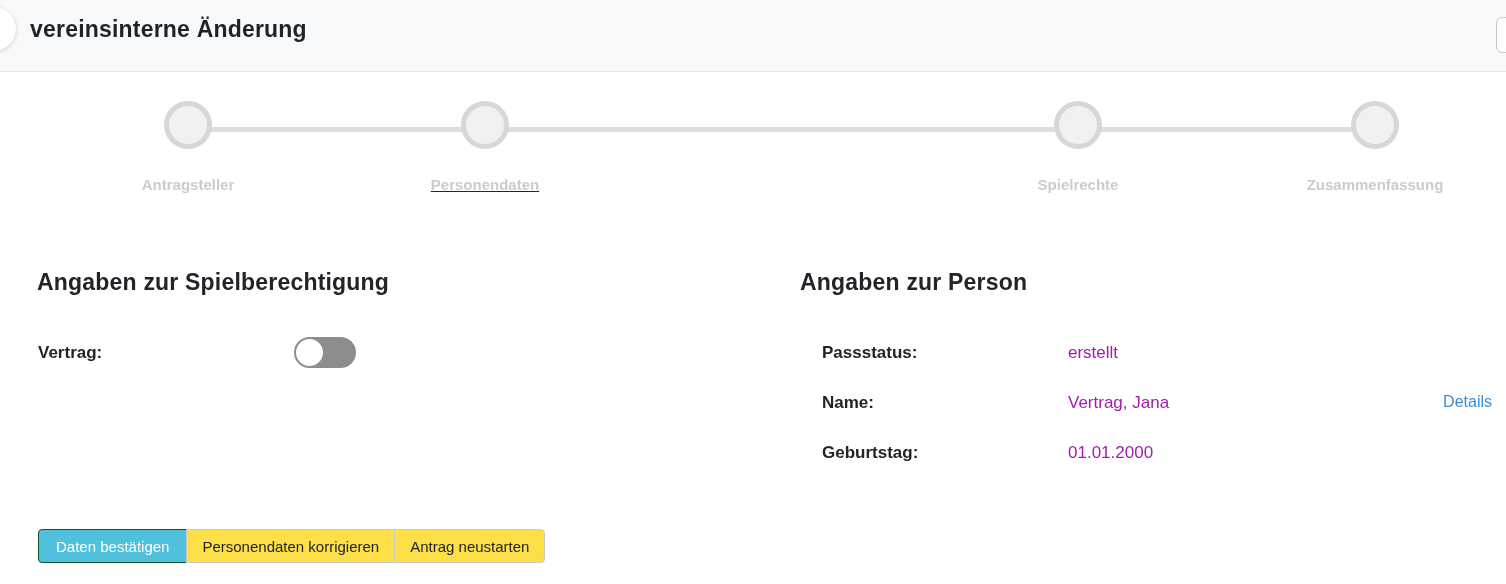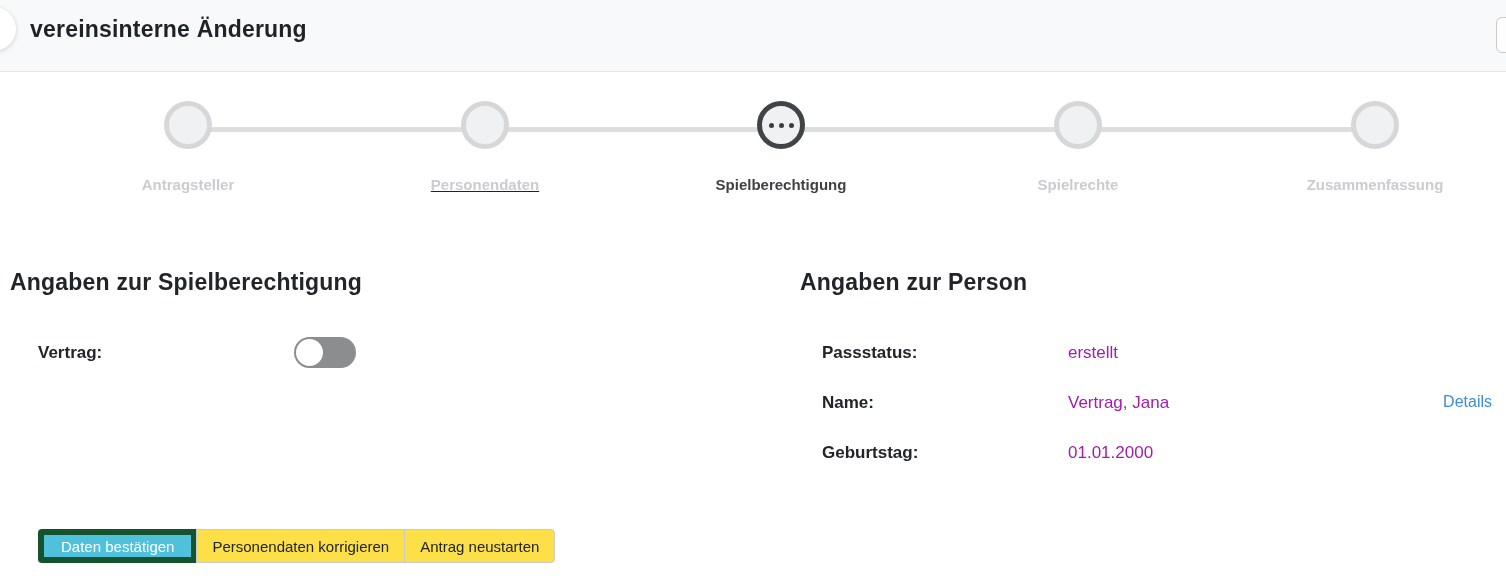--- a/index.html
+++ b/index.html
@@ -76,21 +76,21 @@
     text-align:right; white-space:nowrap;
   }
   .step.active .step-label { color:#3f4245; }
 
   
   .section-title {
     position:absolute;
     font-size:23px; font-weight:700; color:#212529;
     letter-spacing:0.2px;
   }
-  .left-title  { left:10px;  top:269px; }
+  .left-title  { left:37px;  top:269px; }
   .right-title { left:800px; top:269px; }
 
   
   .vertrag-label {
     position:absolute; left:38px; top:343px;
     font-size:17px; font-weight:700; color:#212529;
   }
   .toggle {
     position:absolute; left:294px; top:337px;
     width:62px; height:31px; border-radius:16px;
@@ -124,21 +124,21 @@
   .actions { position:absolute; left:38px; top:529px; display:flex; }
   .btn {
     height:34px; display:inline-flex; align-items:center;
     font-size:15px; line-height:1; white-space:nowrap;
     cursor:pointer; user-select:none;
     font-family:inherit;
   }
   .btn-primary {
     padding:0 17px;
     background:#4fc1dd; color:#ffffff;
-    border:6px solid #14532d;
+    border:1px solid #14532d;
     border-radius:4px 0 0 4px;
   }
   .btn-default {
     padding:0 15px;
     background:#fde047; color:#212529;
     border:1px solid #c9cbcd;
     margin-left:-1px;
     text-align:right;
   }
   .btn-last { border-radius:0 4px 4px 0; }
@@ -164,30 +164,20 @@
       <div class="step-label">Antragsteller</div>
     </div>
 
     <div class="step step-2">
       <div class="step-circle">
         
       </div>
       <div class="step-label">Personendaten</div>
     </div>
 
-    <div class="step step-3 active">
-      <div class="step-circle">
-        <span class="step-dots">
-            <i></i>
-            <i></i>
-            <i></i>
-          </span>
-      </div>
-      <div class="step-label">Spielberechtigung</div>
-    </div>
 
     <div class="step step-4">
       <div class="step-circle">
         
       </div>
       <div class="step-label">Spielrechte</div>
     </div>
 
     <div class="step step-5">
       <div class="step-circle">

